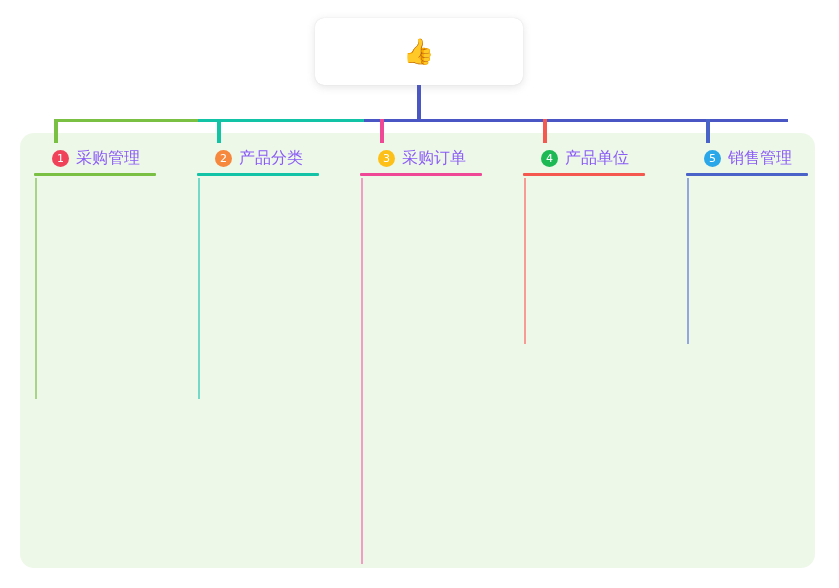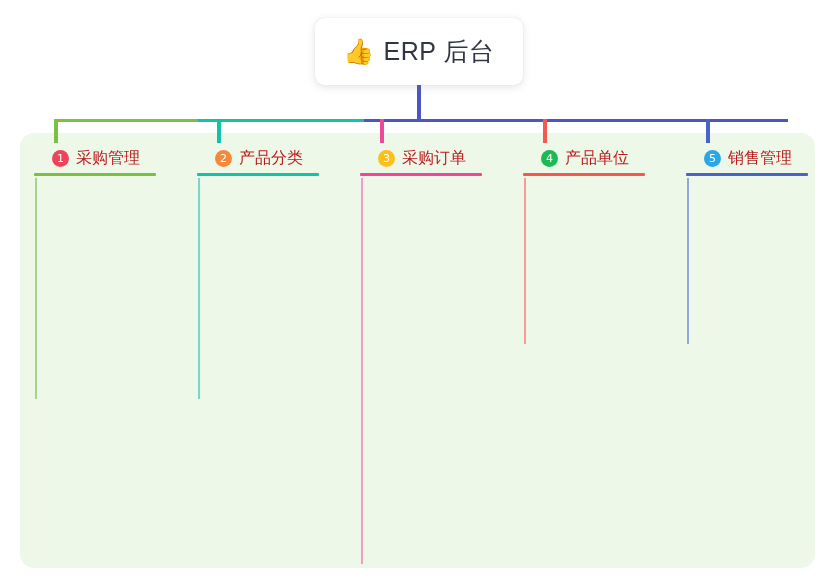--- a/index.html
+++ b/index.html
@@ -92,21 +92,21 @@
     border-radius: 50%;
     color: #ffffff;
     font-size: 11px;
     line-height: 17px;
     text-align: center;
     flex: none;
     font-family: "DejaVu Sans", sans-serif;
   }
   .col-title {
     font-size: 16px;
-    color: #b91c1c;
+    color: #8b5cf6;
     white-space: nowrap;
   }
   .col-underline {
     height: 3px;
     width: 122px;
     margin-top: 4px;
     border-radius: 1px;
   }
 
   .leaf {
@@ -128,21 +128,20 @@
 </head>
 <body>
 
 <div id="canvas">
 
   <div class="panel"></div>
 
   <div class="root-card">
     <div class="root-card-inner">
       <span class="root-emoji">👍</span>
-      <span class="root-title">ERP 后台</span>
     </div>
   </div>
 
   <div id="connector-layer">
       <div class="line" style="left: 417px; top: 85px; width: 4px; height: 37px; background: rgb(74, 86, 196);"></div>
       <div class="line" style="left: 56px; top: 119px; width: 142px; height: 3px; background: rgb(122, 193, 67);"></div>
       <div class="line" style="left: 198px; top: 119px; width: 166px; height: 3px; background: rgb(18, 195, 165);"></div>
       <div class="line" style="left: 364px; top: 119px; width: 424px; height: 3px; background: rgb(74, 86, 196);"></div>
       <div class="line" style="left: 54px; top: 119px; width: 4px; height: 24px; background: rgb(122, 193, 67);"></div>
       <div class="line" style="left: 217px; top: 119px; width: 4px; height: 24px; background: rgb(18, 195, 165);"></div>

